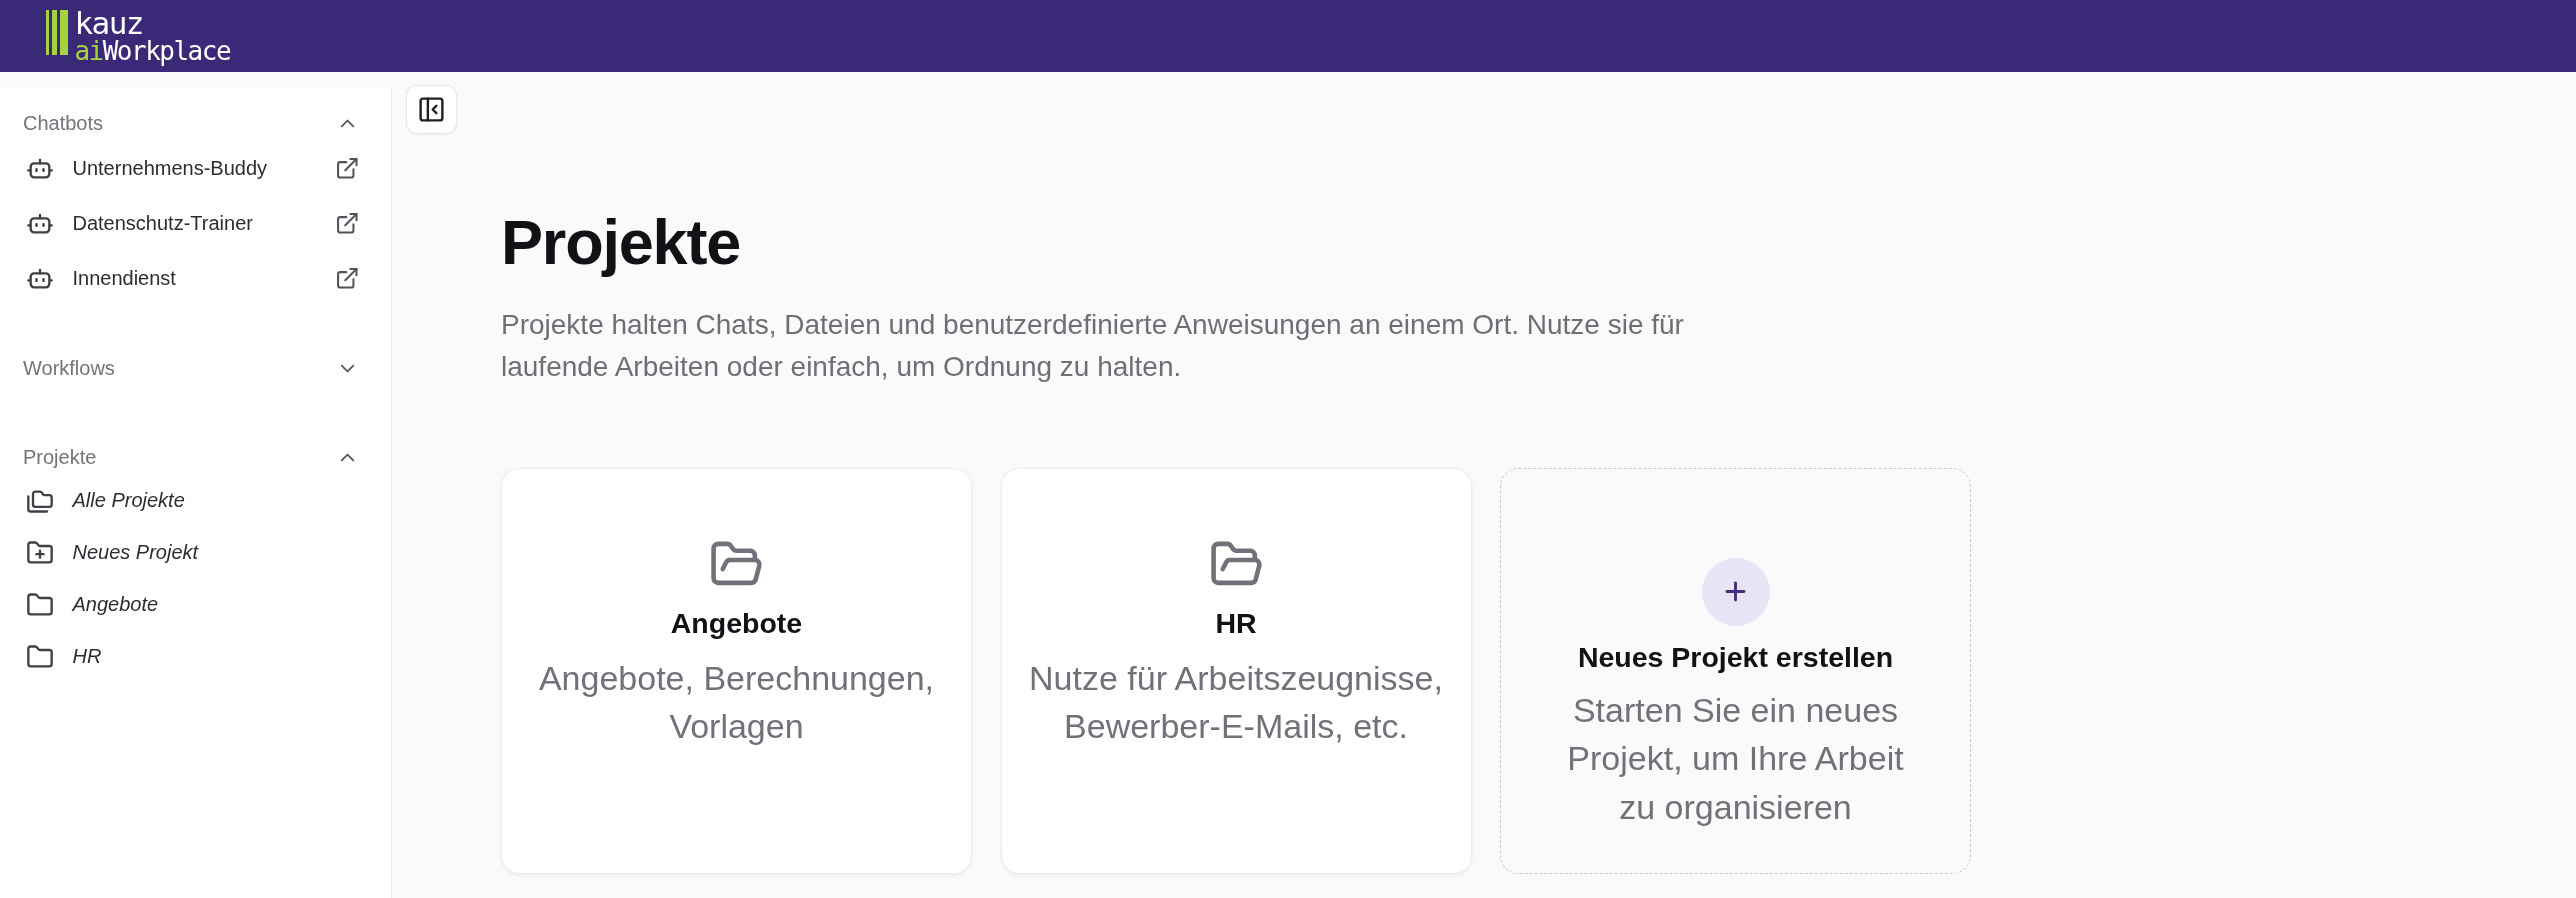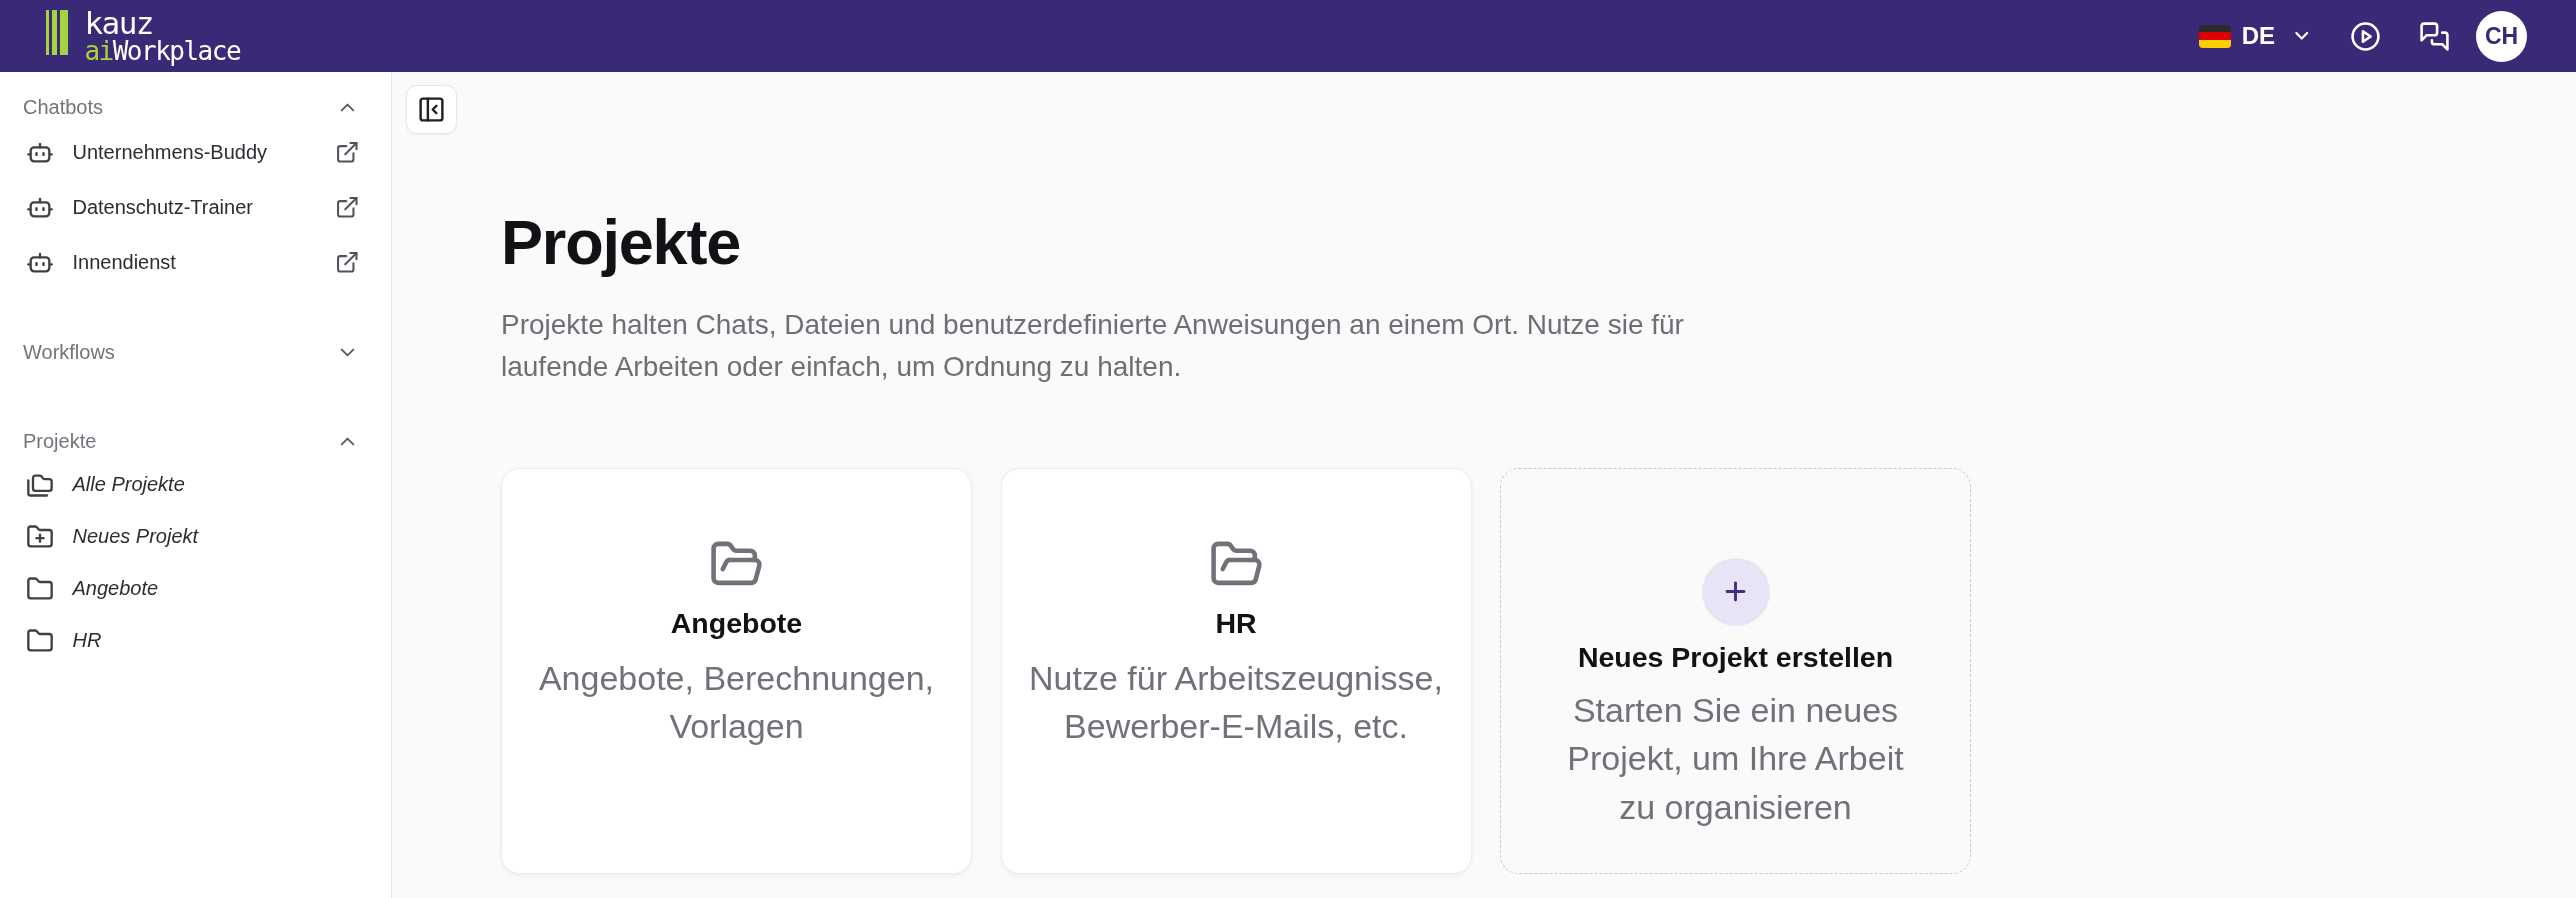--- a/index.html
+++ b/index.html
@@ -14,21 +14,21 @@
   }
   svg { display: block; }
 
   
   .topbar {
     position: absolute; top: 0; left: 0; width: 2576px; height: 72px;
     background: #3a2977;
     display: flex; align-items: center; justify-content: space-between;
     padding: 0 49px 0 46px;
   }
-  .logo { display: flex; align-items: flex-start; gap: 16px; cursor: pointer; }
+  .logo { display: flex; align-items: flex-start; gap: 6px; cursor: pointer; }
   .logo-bars { display: flex; gap: 3.1px; height: 45px; margin-top: 1.5px; }
   .logo-bars i { display: block; background: #a6d43f; }
   .logo-bars .b1 { width: 3.1px; }
   .logo-bars .b2 { width: 4.6px; }
   .logo-bars .b3 { width: 8.5px; }
   .logo-text { font-family: "DejaVu Sans Mono", monospace; color: #ffffff; line-height: 1; }
   .logo-l1 { font-size: 31px; letter-spacing: -1.5px; }
   .logo-l2 { font-size: 26px; letter-spacing: -1.5px; margin-top: -1.5px; }
   .logo-l2 .accent { color: #a6d43f; }
 
@@ -47,21 +47,21 @@
   .tb-iconbtn svg { width: 31px; height: 31px; }
   .avatar {
     width: 51px; height: 51px; border-radius: 50%; background: #ffffff;
     color: #3a2977; font-weight: 700; font-size: 23px;
     display: flex; align-items: center; justify-content: center;
     margin-left: 26px; cursor: pointer;
   }
 
   
   .sidebar {
-    position: absolute; top: 72px; left: 0; bottom: 0; width: 392px;
+    position: absolute; top: 88px; left: 0; bottom: 0; width: 392px;
     background: #ffffff; border-right: 0.8px solid #e6e6ea;
     padding-top: 18.5px;
   }
   .section-header {
     height: 34px; display: flex; align-items: center; justify-content: space-between;
     padding: 0 32px 0 23px; color: #73737b; font-size: 20px; cursor: pointer;
   }
   .section-header .chev { width: 23px; height: 23px; color: #5a5a62; }
   .nav-item {
     height: 55px; display: flex; align-items: center;
@@ -128,46 +128,20 @@
       <i class="b1"></i>
         <i class="b2"></i>
         <i class="b3"></i>
     </div>
     <div class="logo-text">
       <div class="logo-l1">kauz</div>
       <div class="logo-l2"><span class="accent">ai</span><span>Workplace</span></div>
     </div>
   </div>
 
-  <div class="topbar-right">
-    <div class="lang">
-      <span class="flag">
-          <i class="f1"></i>
-          <i class="f2"></i>
-          <i class="f3"></i>
-        </span>
-      <span class="lang-code">DE</span>
-      <svg class="chev" viewBox="0 0 24 24" fill="none" stroke="currentColor" stroke-width="2.5" stroke-linecap="round" stroke-linejoin="round">
-          <path d="m6 9 6 6 6-6"></path>
-        </svg>
-    </div>
-    <button class="tb-iconbtn">
-      <svg viewBox="0 0 24 24" fill="none" stroke="currentColor" stroke-width="2" stroke-linecap="round" stroke-linejoin="round">
-          <circle cx="12" cy="12" r="10"></circle>
-          <polygon points="10 8 16 12 10 16 10 8"></polygon>
-        </svg>
-    </button>
-    <button class="tb-iconbtn">
-      <svg viewBox="0 0 24 24" fill="none" stroke="currentColor" stroke-width="2" stroke-linecap="round" stroke-linejoin="round">
-          <path d="M14 9a2 2 0 0 1-2 2H6l-4 4V4a2 2 0 0 1 2-2h8a2 2 0 0 1 2 2z"></path>
-          <path d="M18 9h2a2 2 0 0 1 2 2v11l-4-4h-6a2 2 0 0 1-2-2v-1"></path>
-        </svg>
-    </button>
-    <div class="avatar">CH</div>
-  </div>
 </header>
 
 <nav class="sidebar">
 
   <div class="section-header">
     <span>Chatbots</span>
     <svg class="chev" viewBox="0 0 24 24" fill="none" stroke="currentColor" stroke-width="2" stroke-linecap="round" stroke-linejoin="round">
         <path d="m18 15-6-6-6 6"></path>
       </svg>
   </div>

